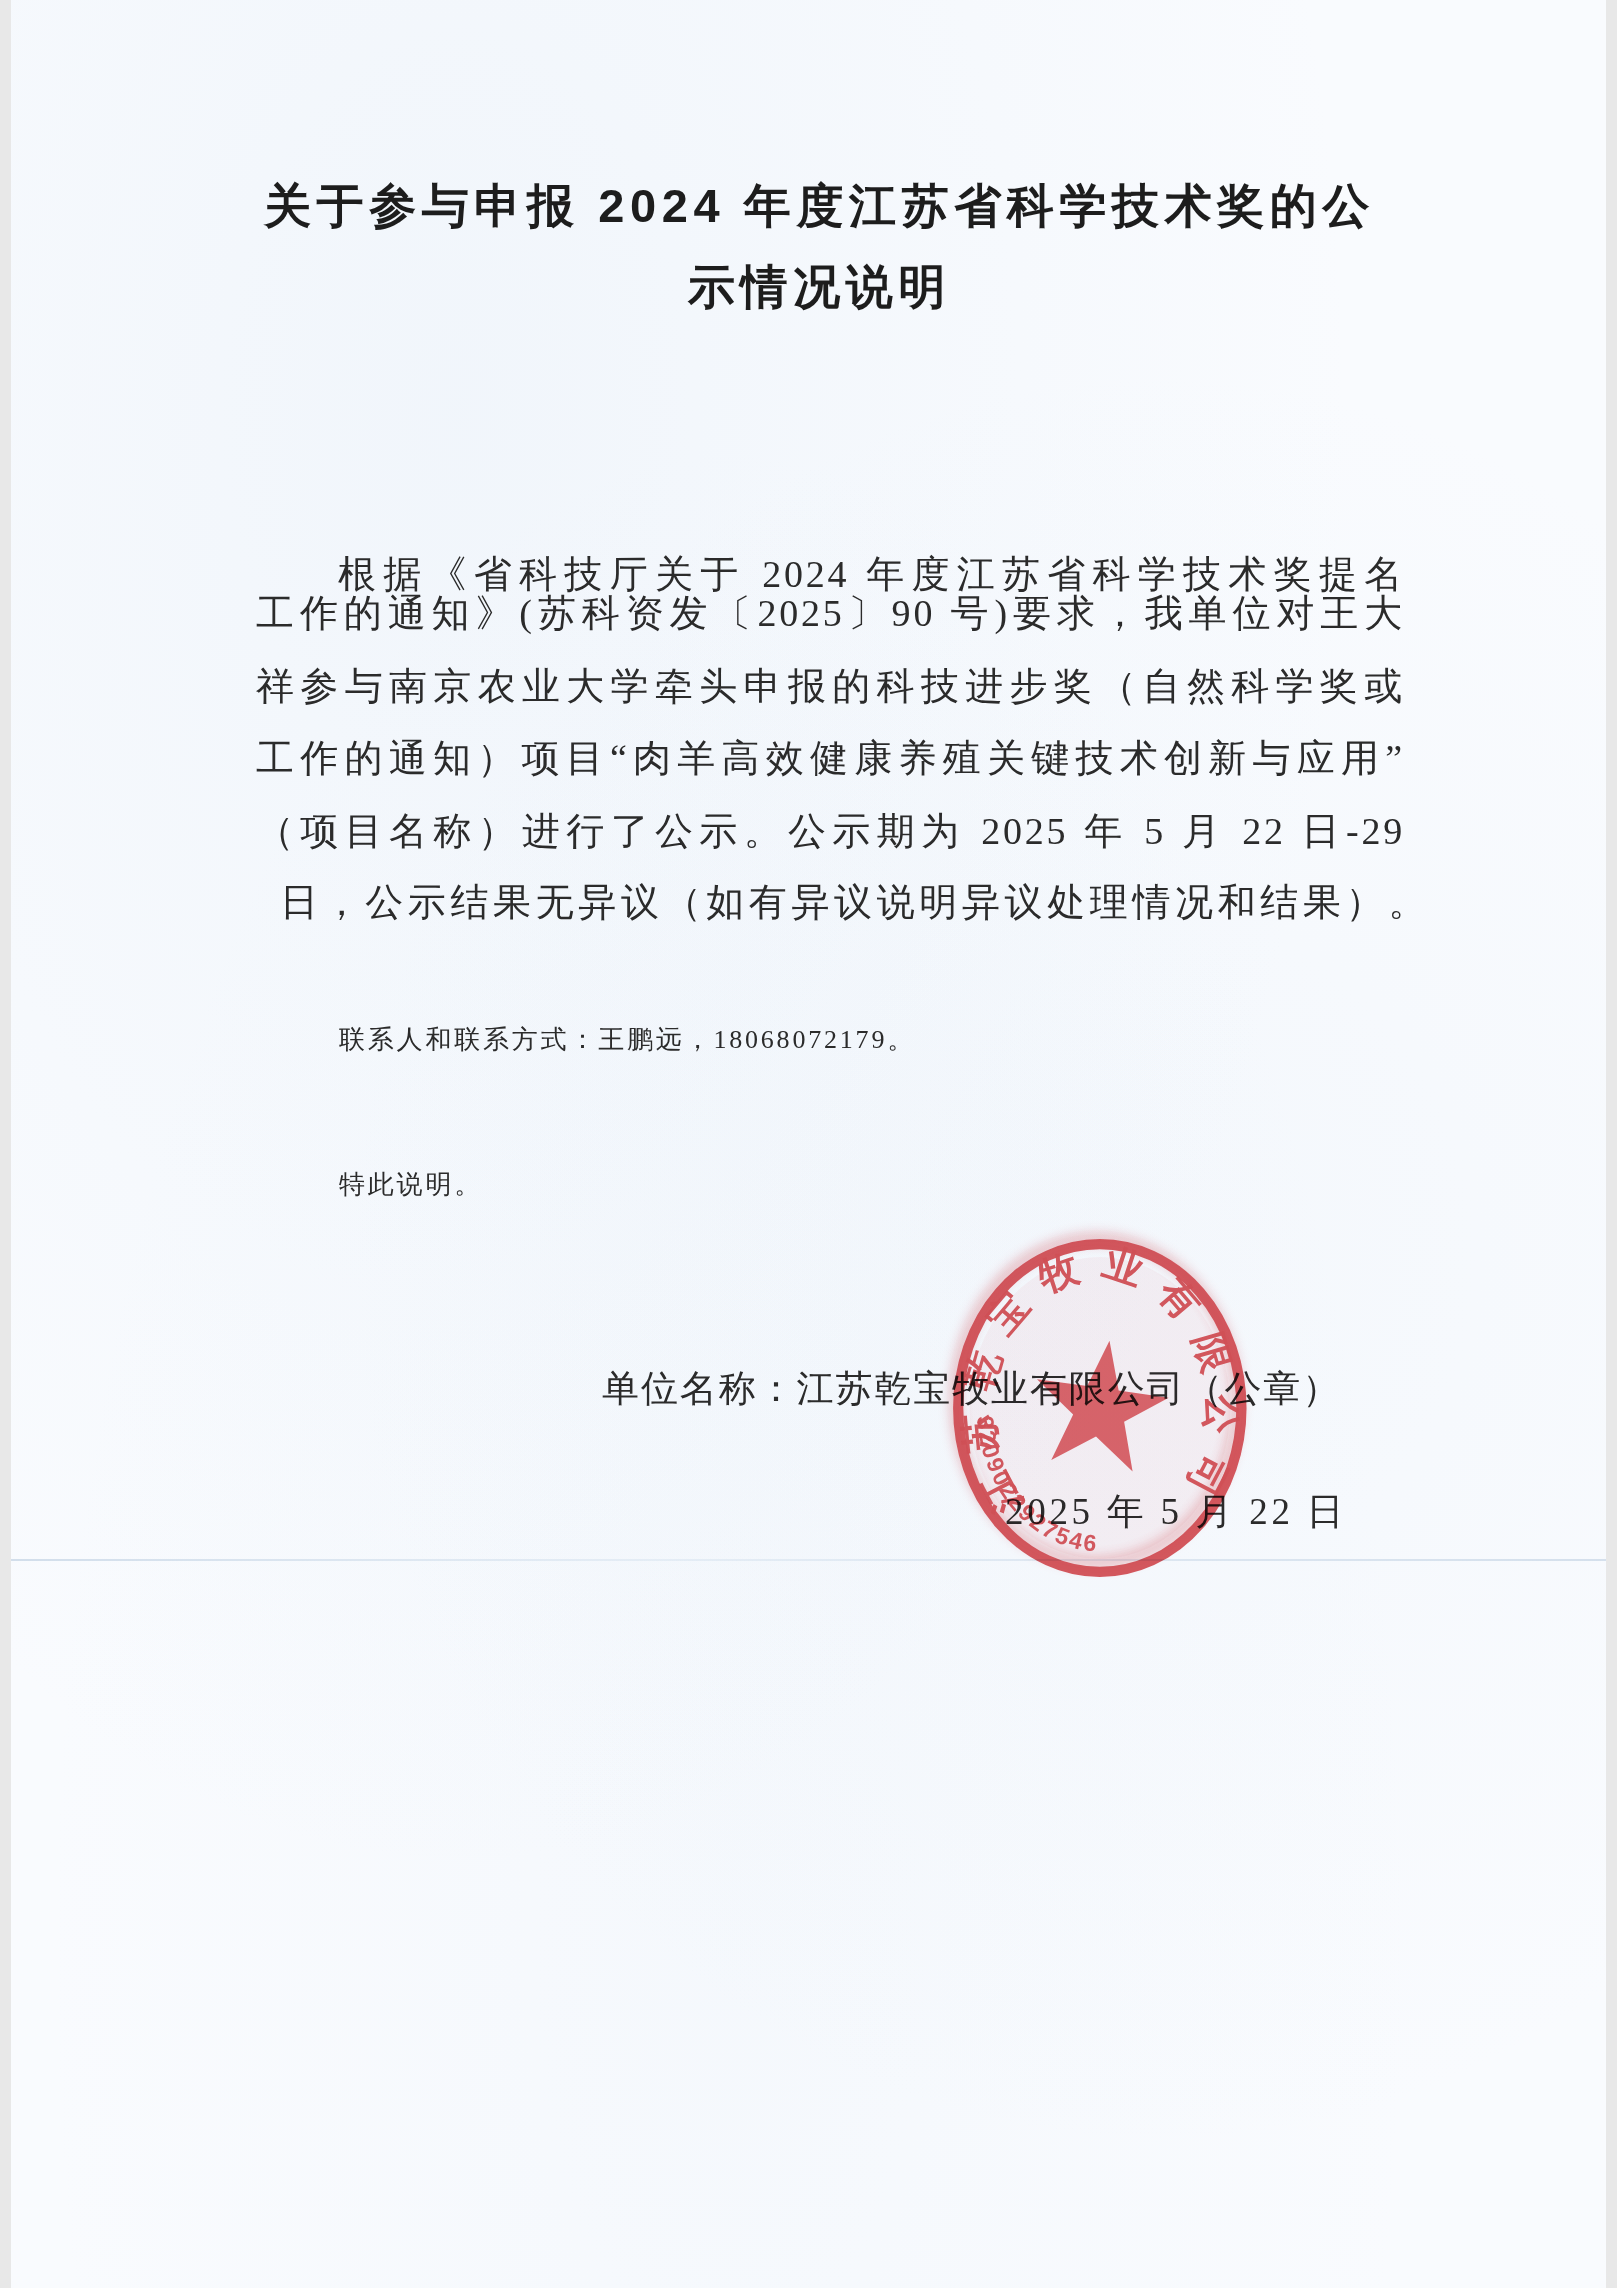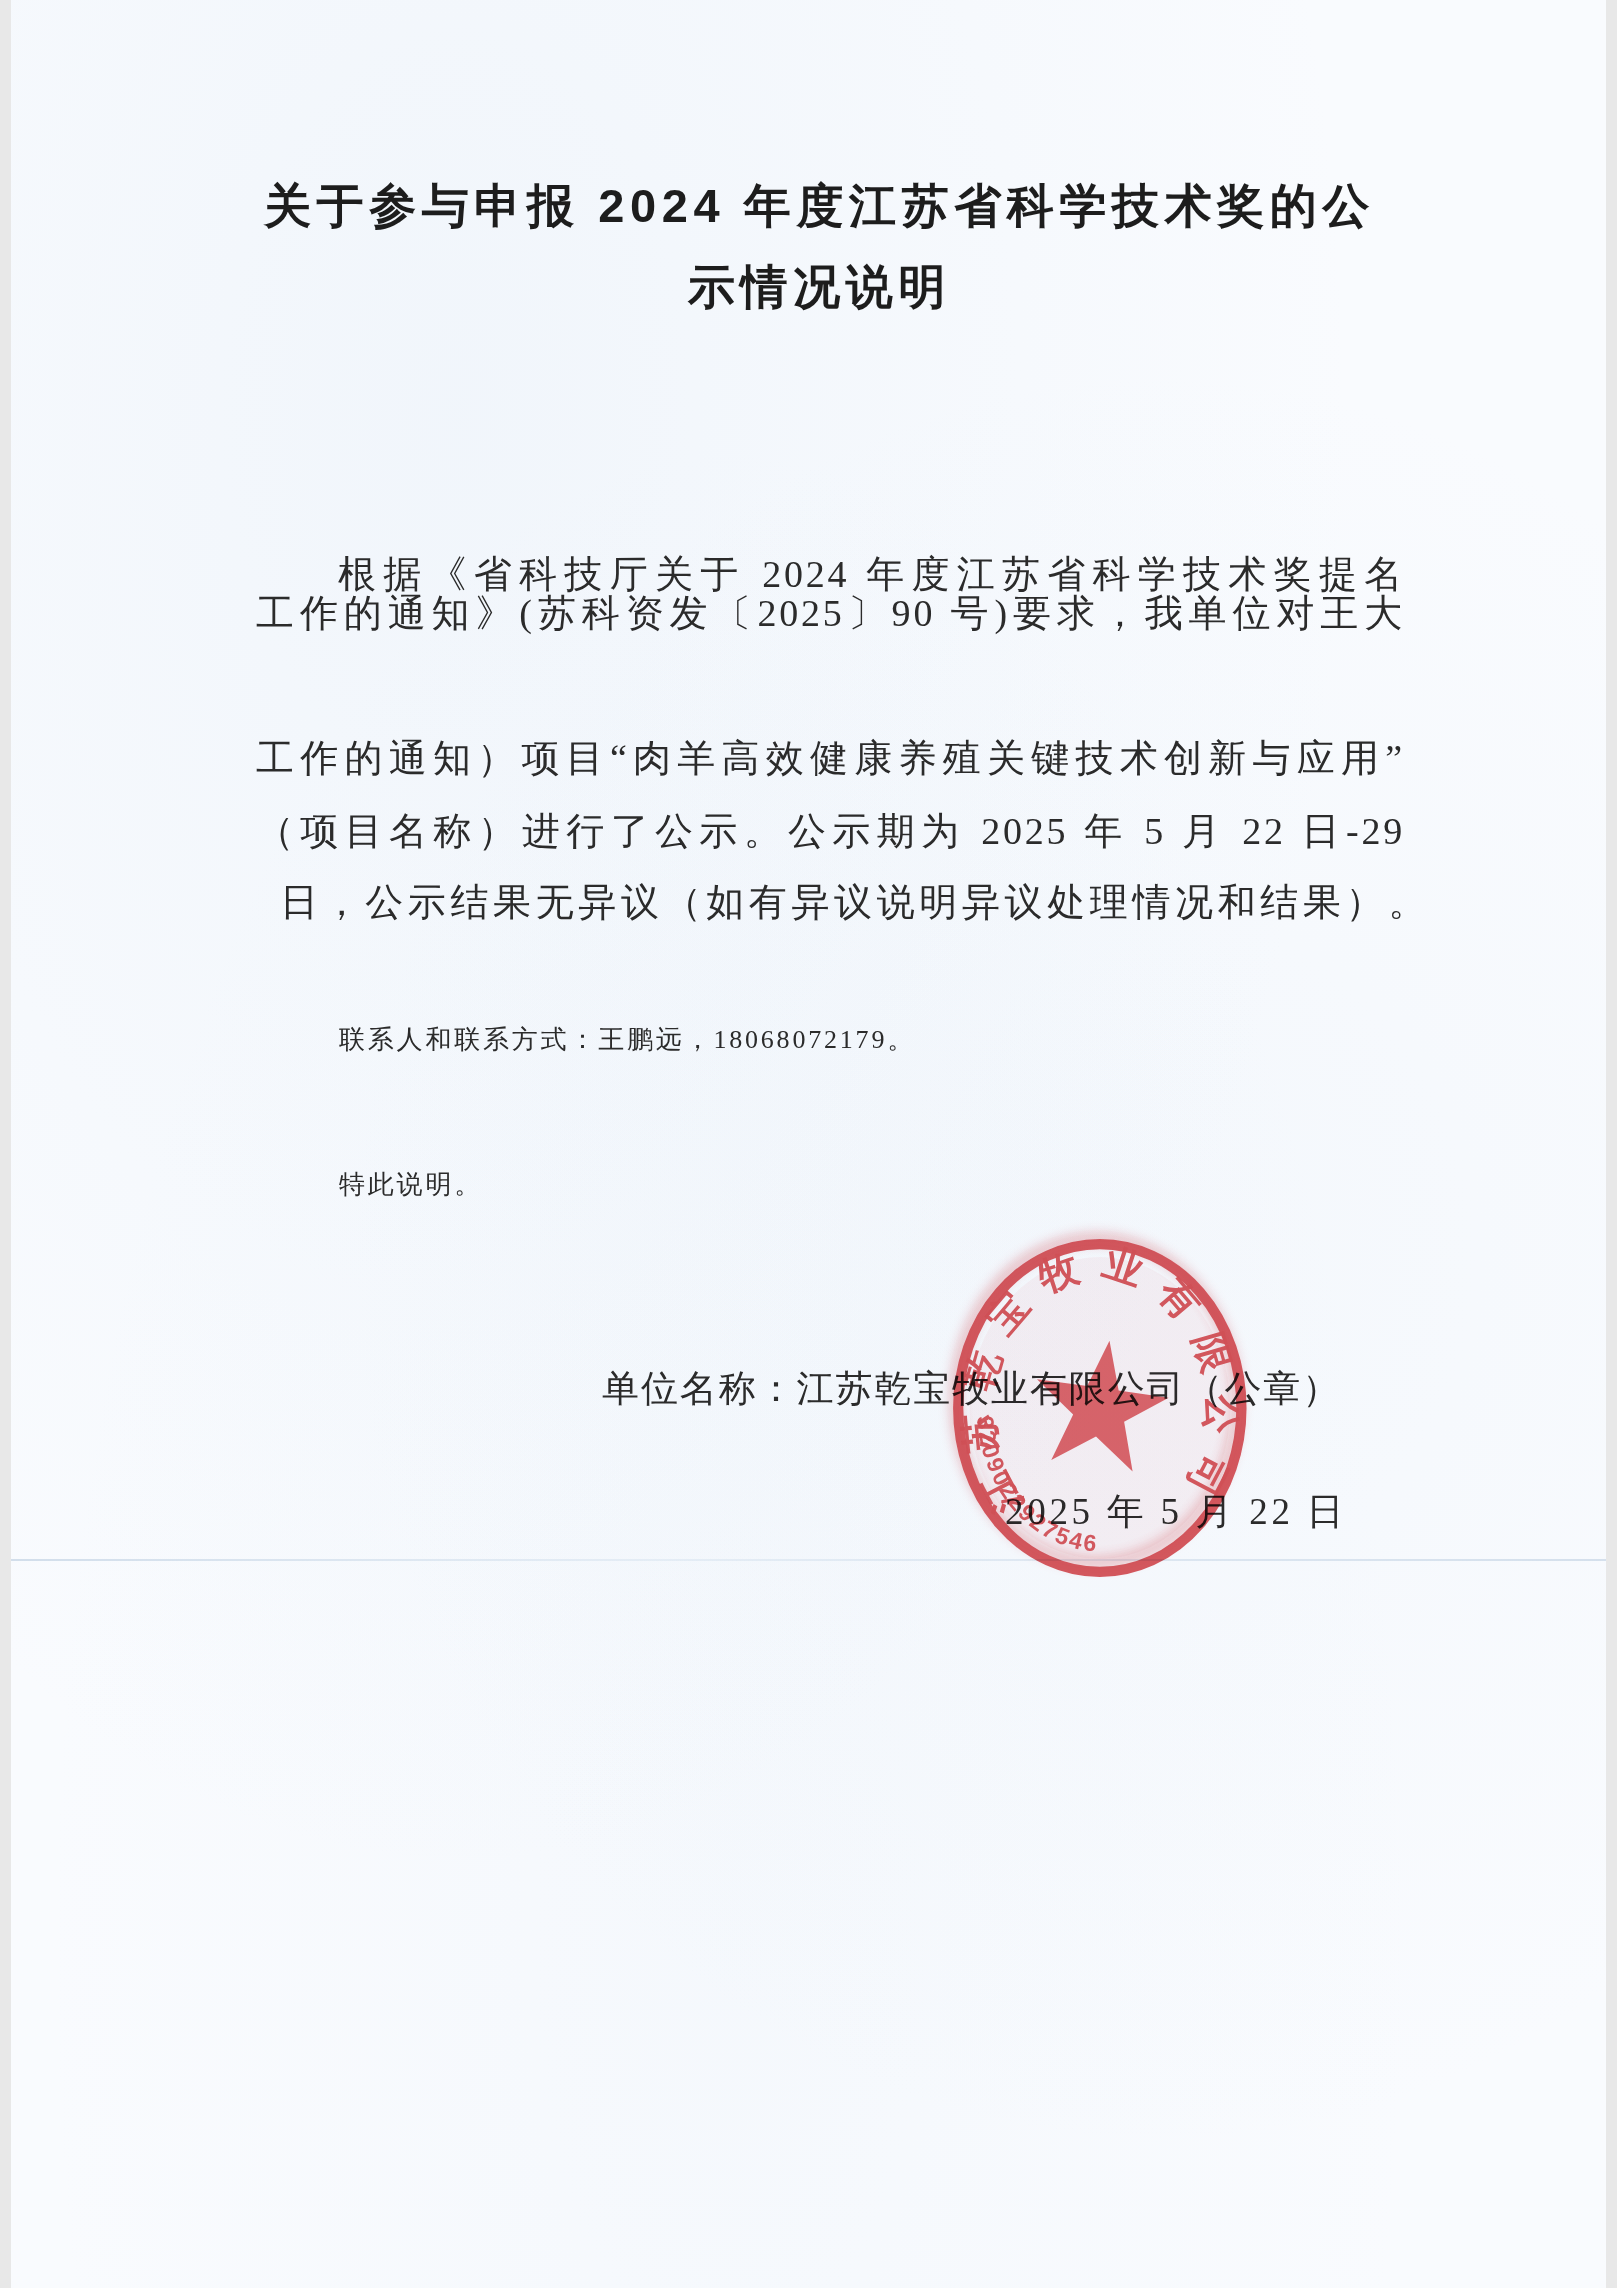--- a/index.html
+++ b/index.html
@@ -68,20 +68,21 @@
 </head>
 <body>
 
 <div class="page">
 
   <div class="title-line t1">关于参与申报 2024 年度江苏省科学技术奖的公</div>
   <div class="title-line t2">示情况说明</div>
 
   <div class="body-line indent bl0">根据《省科技厅关于 2024 年度江苏省科学技术奖提名</div>
   <div class="body-line bl1">工作的通知》(苏科资发〔2025〕90 号)要求，我单位对王大</div>
+  <div class="body-line bl2">祥参与南京农业大学牵头申报的科技进步奖（自然科学奖或</div>
   <div class="body-line bl3">工作的通知）项目“肉羊高效健康养殖关键技术创新与应用”</div>
   <div class="body-line bl4">（项目名称）进行了公示。公示期为 2025 年 5 月 22 日-29</div>
   <div class="body-line bl5">日，公示结果无异议（如有异议说明异议处理情况和结果）。</div>
 
   <div class="free-line contact">联系人和联系方式：王鹏远，18068072179。</div>
 
   <div class="free-line statement">特此说明。</div>
 
   <div class="free-line company">单位名称：江苏乾宝牧业有限公司（公章）</div>
 

